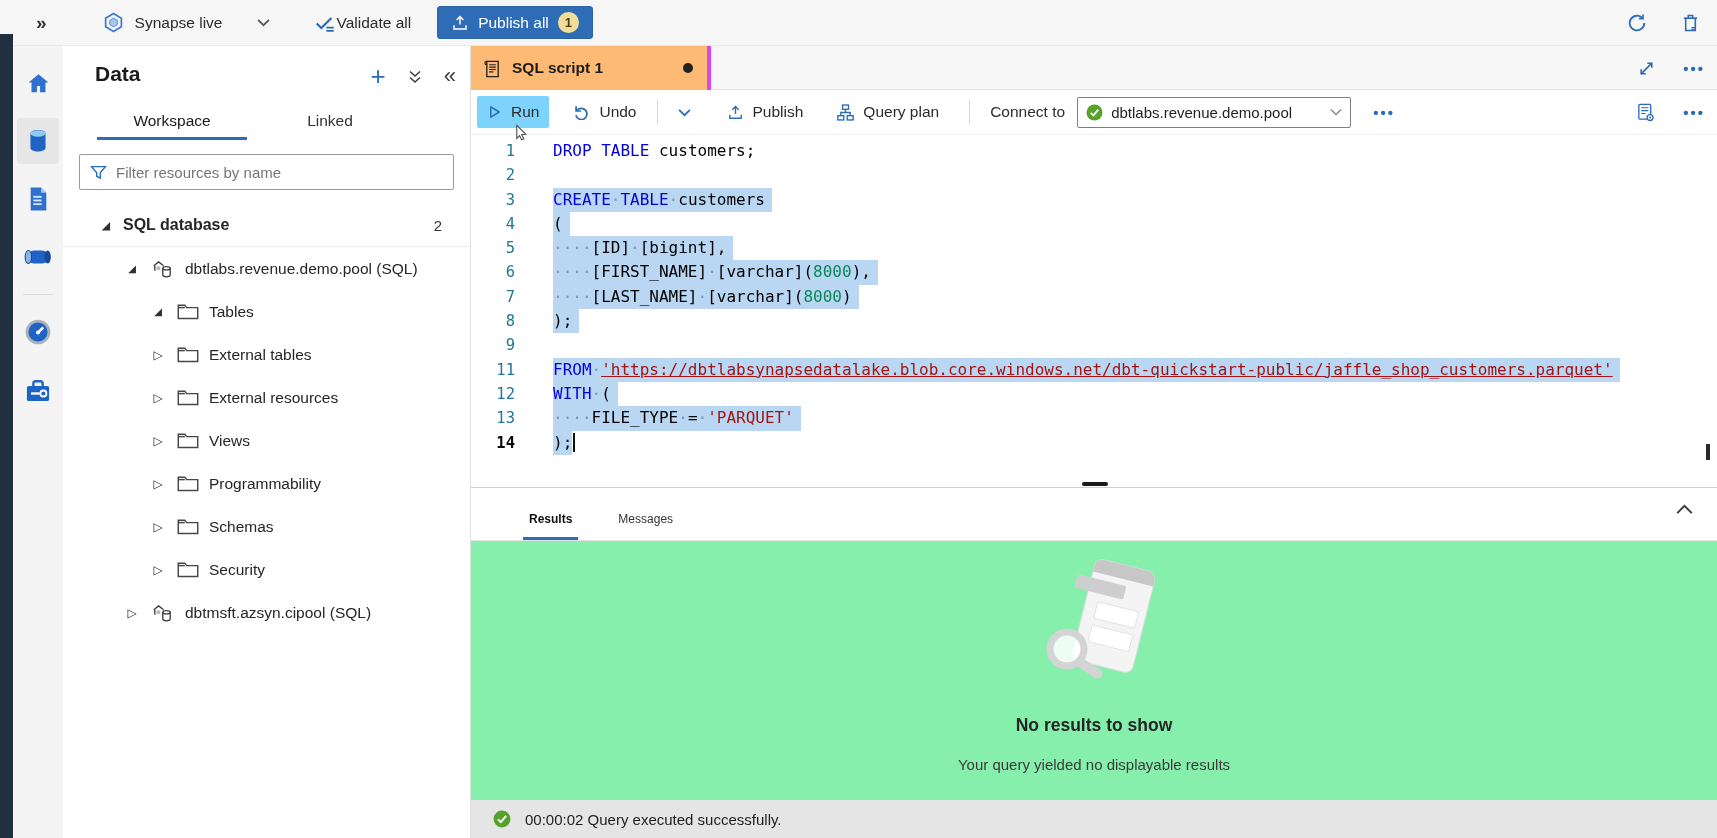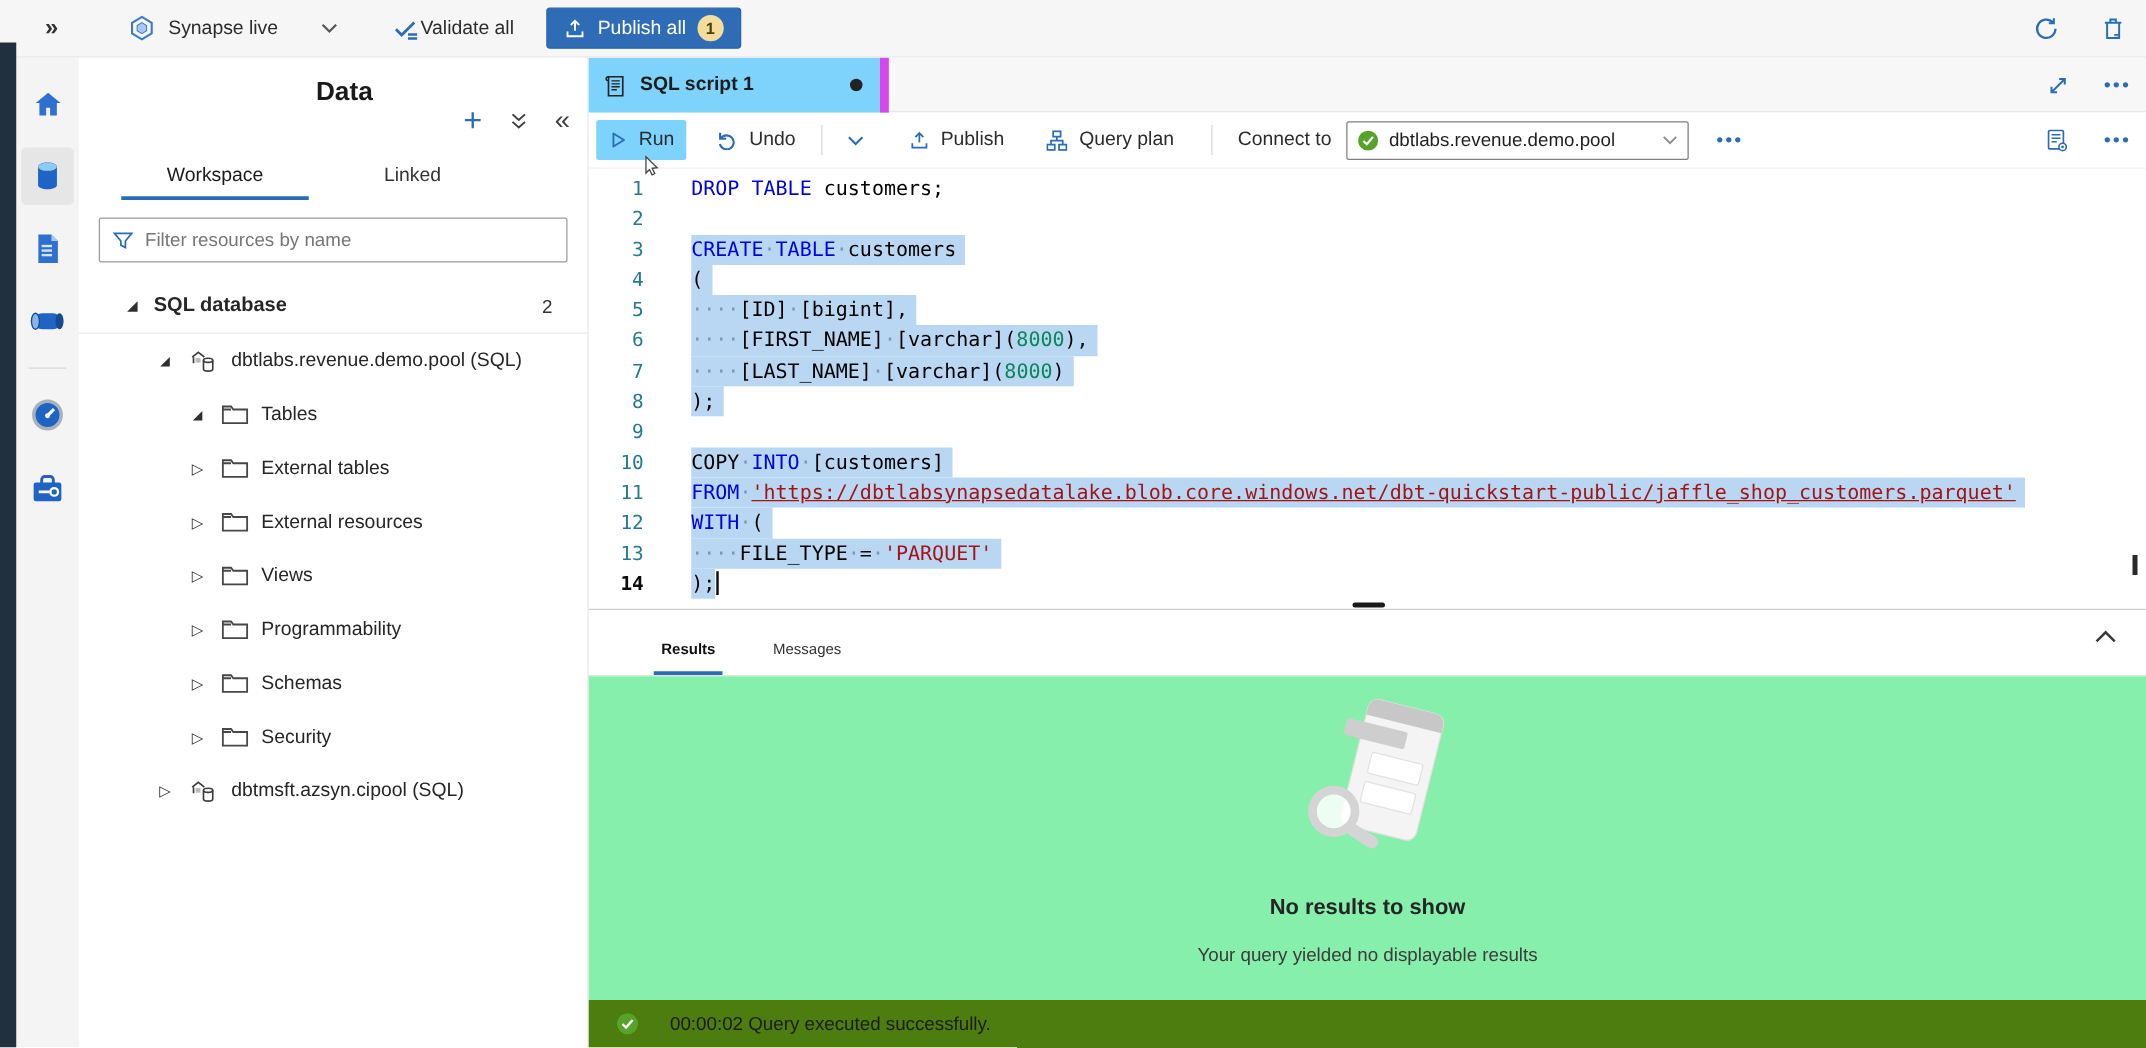--- a/index.html
+++ b/index.html
@@ -23,21 +23,21 @@
 
   
   #darkstrip { position:absolute; left:0; top:34px; width:13px; height:804px; background:#20303f; z-index:6; }
   #navrail { position:absolute; left:13px; top:46px; width:50px; height:792px; background:#f4f4f4; z-index:4; display:flex; flex-direction:column; align-items:center; padding-top:14px; }
   .rail-item { width:42px; height:46px; display:flex; align-items:center; justify-content:center; border-radius:4px; margin-bottom:12px; cursor:pointer; }
   .rail-item.active { background:#e6e6e6; }
   .rail-divider { width:30px; border-top:1px solid #d9d9d9; margin:2px 0 14px 0; }
 
   
   #sidepanel { position:absolute; left:63px; top:46px; width:408px; height:792px; background:#fff; border-right:1px solid #e1e1e1; }
-  .sp-header { display:flex; align-items:center; padding:16px 14px 0 32px;flex-direction:column; }
+  .sp-header { display:flex; align-items:flex-end; padding:16px 14px 0 32px; }
   .sp-title { font-size:21px; font-weight:bold; color:#1a1a1a; }
   .sp-actions { margin-left:auto; display:flex; align-items:center; gap:22px; }
   .sp-plus { color:#2b6cb8; font-size:26px; font-weight:300; line-height:20px; cursor:pointer; }
   .sp-collapse { font-size:22px; color:#404040; cursor:pointer; line-height:18px; }
   .sp-tabs { display:flex; margin:18px 0 0 30px; }
   .sp-tab { width:158px; text-align:center; padding:8px 0 10px 0; font-size:15.5px; color:#333; cursor:pointer; position:relative; }
   .sp-tab.active { color:#1a1a1a; }
   .sp-tab.active::after { content:""; position:absolute; left:4px; right:4px; bottom:0; height:3px; background:#2b6cb8; }
   .filterbox { margin:14px 16px 0 16px; height:36px; border:1px solid #9b9b9b; border-radius:2px; display:flex; align-items:center; padding:0 10px; gap:9px; background:#fff; }
   .filterbox input { border:none; outline:none; flex:1; font-size:15px; color:#333; font-family:"Liberation Sans",sans-serif; }
@@ -50,21 +50,21 @@
   .expander.collapsed { font-size:12px; }
   .tree-row.lvl0 { padding-left:36px; font-weight:bold; font-size:16px; }
   .tree-row.lvl1 { padding-left:62px; }
   .tree-row.lvl2 { padding-left:88px; }
   .tree-ico { margin:0 10px 0 12px; flex:none; }
   .tree-count { position:absolute; right:28px; font-weight:normal; font-size:15px; color:#333; }
 
   
   #editor { position:absolute; left:471px; top:46px; width:1246px; height:792px; background:#fff; }
   .tabstrip { position:absolute; left:0; top:0; width:100%; height:44px; background:#f7f7f7; border-bottom:1px solid #e3e3e3; }
-  .doc-tab { position:absolute; left:0; top:0; width:240px; height:44px; background:#7dd3fc; border-right:7px solid #d946ef; display:flex; align-items:center; padding:0 14px 0 12px; gap:10px; cursor:pointer; z-index:2; }
+  .doc-tab { position:absolute; left:0; top:0; width:240px; height:44px; background:#fdba74; border-right:4px solid #d946ef; display:flex; align-items:center; padding:0 14px 0 12px; gap:10px; cursor:pointer; z-index:2; }
   .doc-tab .t { font-weight:bold; font-size:15.5px; color:#1c1c1c; }
   .dirty-dot { margin-left:auto; width:10px; height:10px; border-radius:50%; background:#222; }
   .strip-right { position:absolute; right:12px; top:0; height:44px; display:flex; align-items:center; gap:28px; }
   .dots { color:#2b6cb8; font-size:15px; font-weight:bold; letter-spacing:2px; cursor:pointer; }
 
   .toolbar { position:absolute; left:0; top:44px; width:100%; height:45px; background:#fff; border-bottom:1px solid #f0f0f0; display:flex; align-items:center; padding-left:6px; }
   .tbtn { display:flex; align-items:center; gap:9px; cursor:pointer; color:#2b2b2b; font-size:15.5px; padding:7px 10px; border-radius:2px; position:relative; }
   .tbtn.hovered { background:#7dd3fc; }
   .vsep { width:1px; height:24px; background:#d8d8d8; margin:0 10px; }
   .connect-label { margin:0 12px 0 10px; font-size:15.5px; color:#2b2b2b; }
@@ -98,21 +98,21 @@
   .results-header { position:absolute; left:0; top:442px; width:100%; height:53px; border-bottom:1px solid #e3e3e3; display:flex; align-items:flex-end; padding-left:56px; background:#fff; }
   .res-tab { font-size:12px; color:#333; padding:0 2px 14px 2px; margin-right:42px; cursor:pointer; position:relative; }
   .res-tab.active { color:#111; font-weight:bold; }
   .res-tab.active::after { content:""; position:absolute; left:-4px; right:-4px; bottom:0; height:3px; background:#2b6cb8; }
   .res-collapse { position:absolute; right:24px; top:16px; cursor:pointer; }
   .results-body { position:absolute; left:0; top:495px; width:100%; height:259px; background:#86efac; text-align:center; }
   .illus { margin:12px auto 0 auto; width:150px; }
   .empty-title { margin-top:4px; font-size:17.5px; font-weight:bold; color:#252525; }
   .empty-sub { margin-top:20px; font-size:15px; color:#3b3b3b; }
 
-  .statusbar { position:absolute; left:0; top:754px; width:100%; height:38px; background:#4d7c0f; display:flex; align-items:center; padding-left:22px; gap:25px; }
+  .statusbar { position:absolute; left:0; top:754px; width:100%; height:38px; background:#e5e5e5; display:flex; align-items:center; padding-left:22px; gap:14px; }
   .statusbar .txt { font-size:15px; color:#1d1d1d; }
 </style>
 </head>
 <body>
 
 <div id="topbar">
   <span class="tb-chevrons">»</span>
 
   <div class="tb-live">
     <span>
@@ -463,21 +463,20 @@
     <div>
         <div class="code-line"><span class="ln">1</span><span class="lc"><span class="tok kw">DROP</span><span class="tok id"> </span><span class="tok kw">TABLE</span><span class="tok id"> </span><span class="tok id">customers;</span></span></div>
         <div class="code-line"><span class="ln">2</span><span class="lc"></span></div>
         <div class="code-line"><span class="ln">3</span><span class="lc"><span class="sel-bg eol"><span class="tok kw">CREATE</span><span class="wsd">·</span><span class="tok kw">TABLE</span><span class="wsd">·</span><span class="tok id">customers</span></span></span></div>
         <div class="code-line"><span class="ln">4</span><span class="lc"><span class="sel-bg eol"><span class="tok id">(</span></span></span></div>
         <div class="code-line"><span class="ln">5</span><span class="lc"><span class="sel-bg eol"><span class="wsd">····</span><span class="tok id">[ID]</span><span class="wsd">·</span><span class="tok id">[bigint],</span></span></span></div>
         <div class="code-line"><span class="ln">6</span><span class="lc"><span class="sel-bg eol"><span class="wsd">····</span><span class="tok id">[FIRST_NAME]</span><span class="wsd">·</span><span class="tok id">[varchar](</span><span class="tok num">8000</span><span class="tok id">),</span></span></span></div>
         <div class="code-line"><span class="ln">7</span><span class="lc"><span class="sel-bg eol"><span class="wsd">····</span><span class="tok id">[LAST_NAME]</span><span class="wsd">·</span><span class="tok id">[varchar](</span><span class="tok num">8000</span><span class="tok id">)</span></span></span></div>
         <div class="code-line"><span class="ln">8</span><span class="lc"><span class="sel-bg eol"><span class="tok id">);</span></span></span></div>
         <div class="code-line"><span class="ln">9</span><span class="lc"><span class="sel-bg eol empty"></span></span></div>
-        <div class="code-line"><span class="ln">10</span><span class="lc"><span class="sel-bg eol"><span class="tok id">COPY</span><span class="wsd">·</span><span class="tok kw">INTO</span><span class="wsd">·</span><span class="tok id">[customers]</span></span></span></div>
         <div class="code-line"><span class="ln">11</span><span class="lc"><span class="sel-bg eol"><span class="tok kw">FROM</span><span class="wsd">·</span><span class="tok str link">'https://dbtlabsynapsedatalake.blob.core.windows.net/dbt-quickstart-public/jaffle_shop_customers.parquet'</span></span></span></div>
         <div class="code-line"><span class="ln">12</span><span class="lc"><span class="sel-bg eol"><span class="tok kw">WITH</span><span class="wsd">·</span><span class="tok id">(</span></span></span></div>
         <div class="code-line"><span class="ln">13</span><span class="lc"><span class="sel-bg eol"><span class="wsd">····</span><span class="tok id">FILE_TYPE</span><span class="wsd">·</span><span class="tok id">=</span><span class="wsd">·</span><span class="tok str">'PARQUET'</span></span></span></div>
         <div class="code-line"><span class="ln active">14</span><span class="lc"><span class="sel-bg"><span class="tok id">);</span></span><span class="caret"></span></span></div>
       </div>
   </div>
   <div class="ruler-mark"></div>
 
   <div class="splitter"></div>
   <div class="split-handle"></div>

